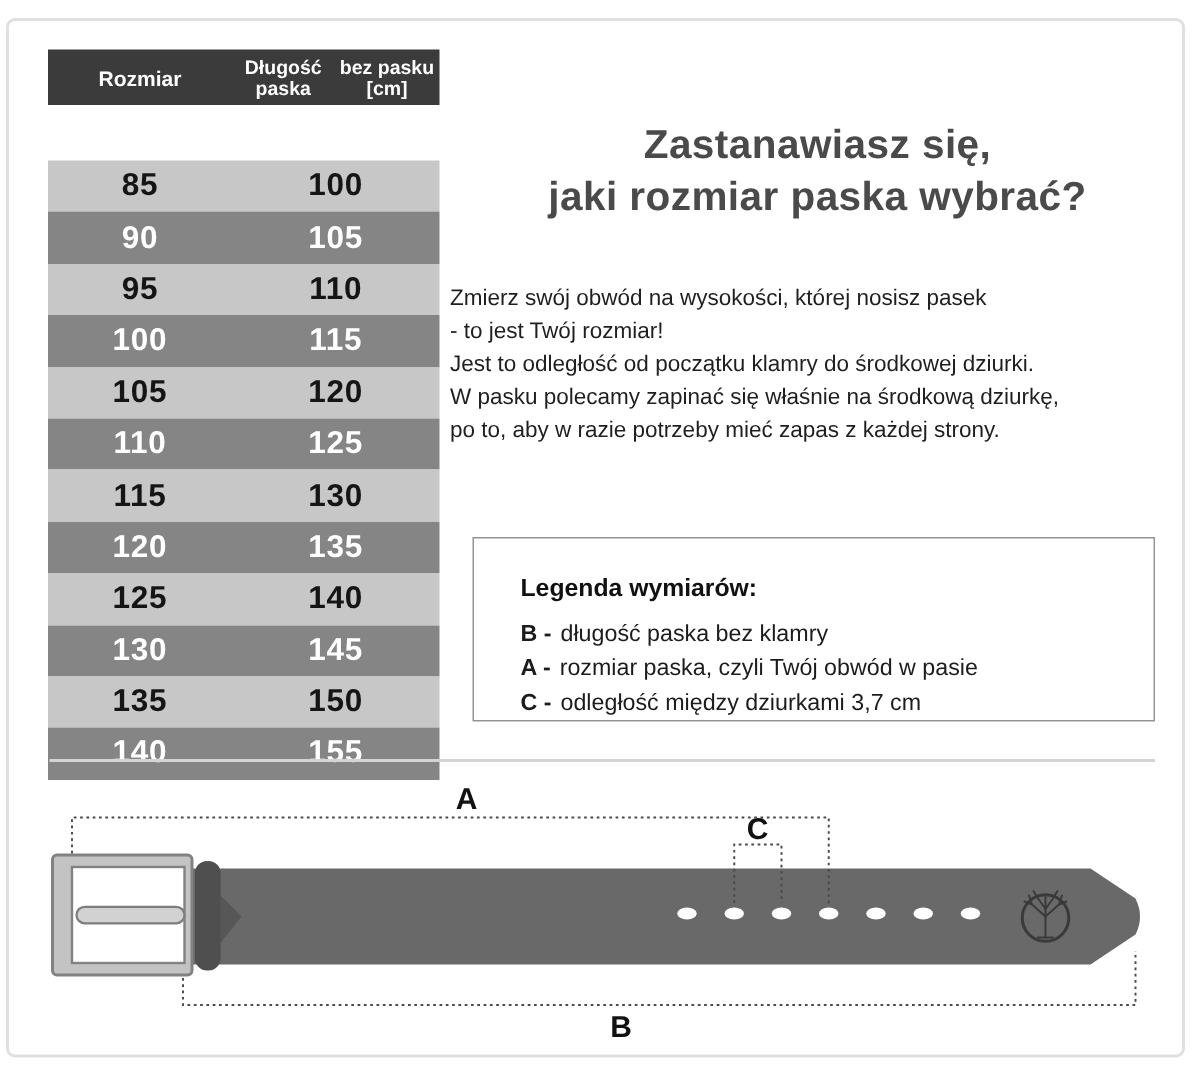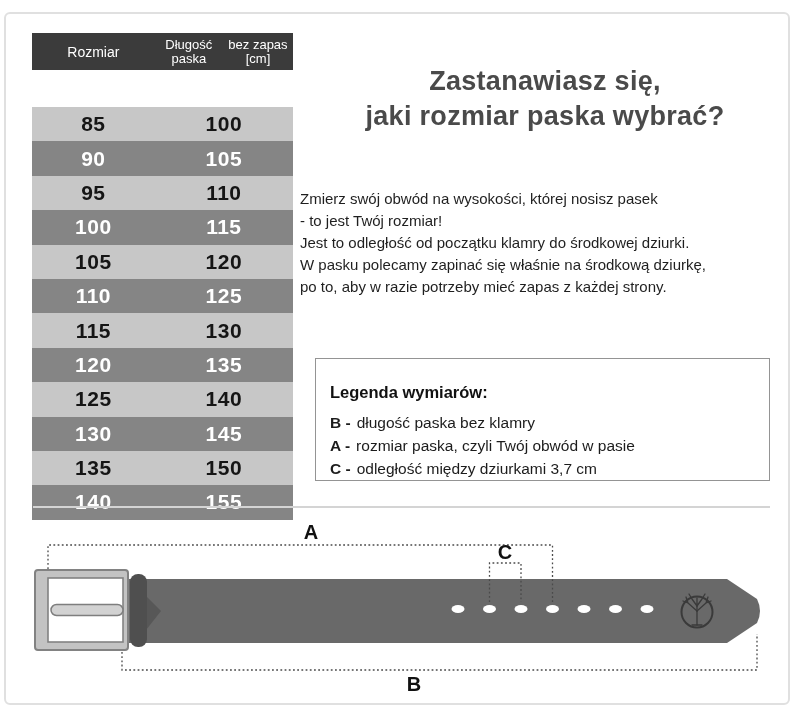--- a/index.html
+++ b/index.html
@@ -16,60 +16,60 @@
   html,body{width:800px;height:717px;background:#ffffff;overflow:hidden;}
   body{font-family:"Liberation Sans",sans-serif;position:relative;}
 
   .page-frame{position:absolute;left:4px;top:12px;width:786px;height:693px;
     border:2px solid var(--frame-border);border-radius:6px;}
 
   
   .size-table{position:absolute;left:32px;top:33px;width:261px;}
   .t-header{display:flex;height:37px;background:var(--table-header-bg);
     color:var(--table-header-text);align-items:center;}
-  .th{text-align:center;font-weight:normal;}
+  .th{text-align:center;font-weight:bold;}
   .th.c1{width:47%;font-size:14px;}
   .th.c2{width:53%;font-size:13px;line-height:14px;display:flex;flex-direction:row;}
   .t-body{display:block;margin-top:37px;}
   .t-row{display:flex;height:34.4px;align-items:center;}
   .t-row:nth-of-type(odd){background:var(--row-light);color:var(--row-light-text);}
   .t-row:nth-of-type(even){background:var(--row-dark);color:var(--row-dark-text);}
   .td{text-align:center;font-weight:bold;font-size:21px;letter-spacing:0.5px;}
   .td.c1{width:47%;}
   .td.c2{width:53%;}
 
   
-  .intro-heading{position:absolute;left:305px;top:64px;width:480px;text-align:center;
+  .intro-heading{position:absolute;left:305px;top:79px;width:480px;text-align:center;
     font-size:27px;font-weight:bold;color:var(--heading-text);line-height:35px;letter-spacing:0.3px;}
   .intro-paragraph{position:absolute;left:300px;top:188px;width:490px;text-align:left;
     font-size:15px;font-weight:normal;color:var(--body-text);line-height:22px;}
 
   .legend-box{position:absolute;left:315px;top:358px;width:455px;height:123px;
-    border:1px solid var(--legend-border);padding:24px 10px 0 14px;}
+    border:1px solid var(--legend-border);padding:24px 10px 0 31px;}
   .legend-title{font-size:16.5px;font-weight:bold;color:#111;margin-bottom:9px;}
   .legend-item{font-size:15.5px;color:#1c1c1c;line-height:23px;}
   .legend-item .lk{font-weight:bold;margin-right:6px;}
 
   .divider{position:absolute;left:33px;top:506px;width:737px;height:2px;background:var(--divider);}
 
   .belt-diagram{position:absolute;left:0;top:505px;width:800px;height:212px;}
   .dim{stroke:var(--dimension-line);stroke-width:1.3;fill:none;stroke-dasharray:1.8 2.4;}
   .dim-label{font-family:"Liberation Sans",sans-serif;font-size:20px;font-weight:bold;fill:#111;}
 </style>
 </head>
 <body>
 
 <div class="page-frame"></div>
 
 <div class="size-table">
   <div class="t-header">
     <div class="th c1">Rozmiar</div>
     <div class="th c2">
       <span>Długość paska</span>
-      <span>bez zapas [cm]</span>
+      <span>bez pasku [cm]</span>
     </div>
   </div>
   <div class="t-body">
 
       <div class="t-row">
         <div class="td c1">85</div>
         <div class="td c2">100</div>
       </div>
 
       <div class="t-row">

